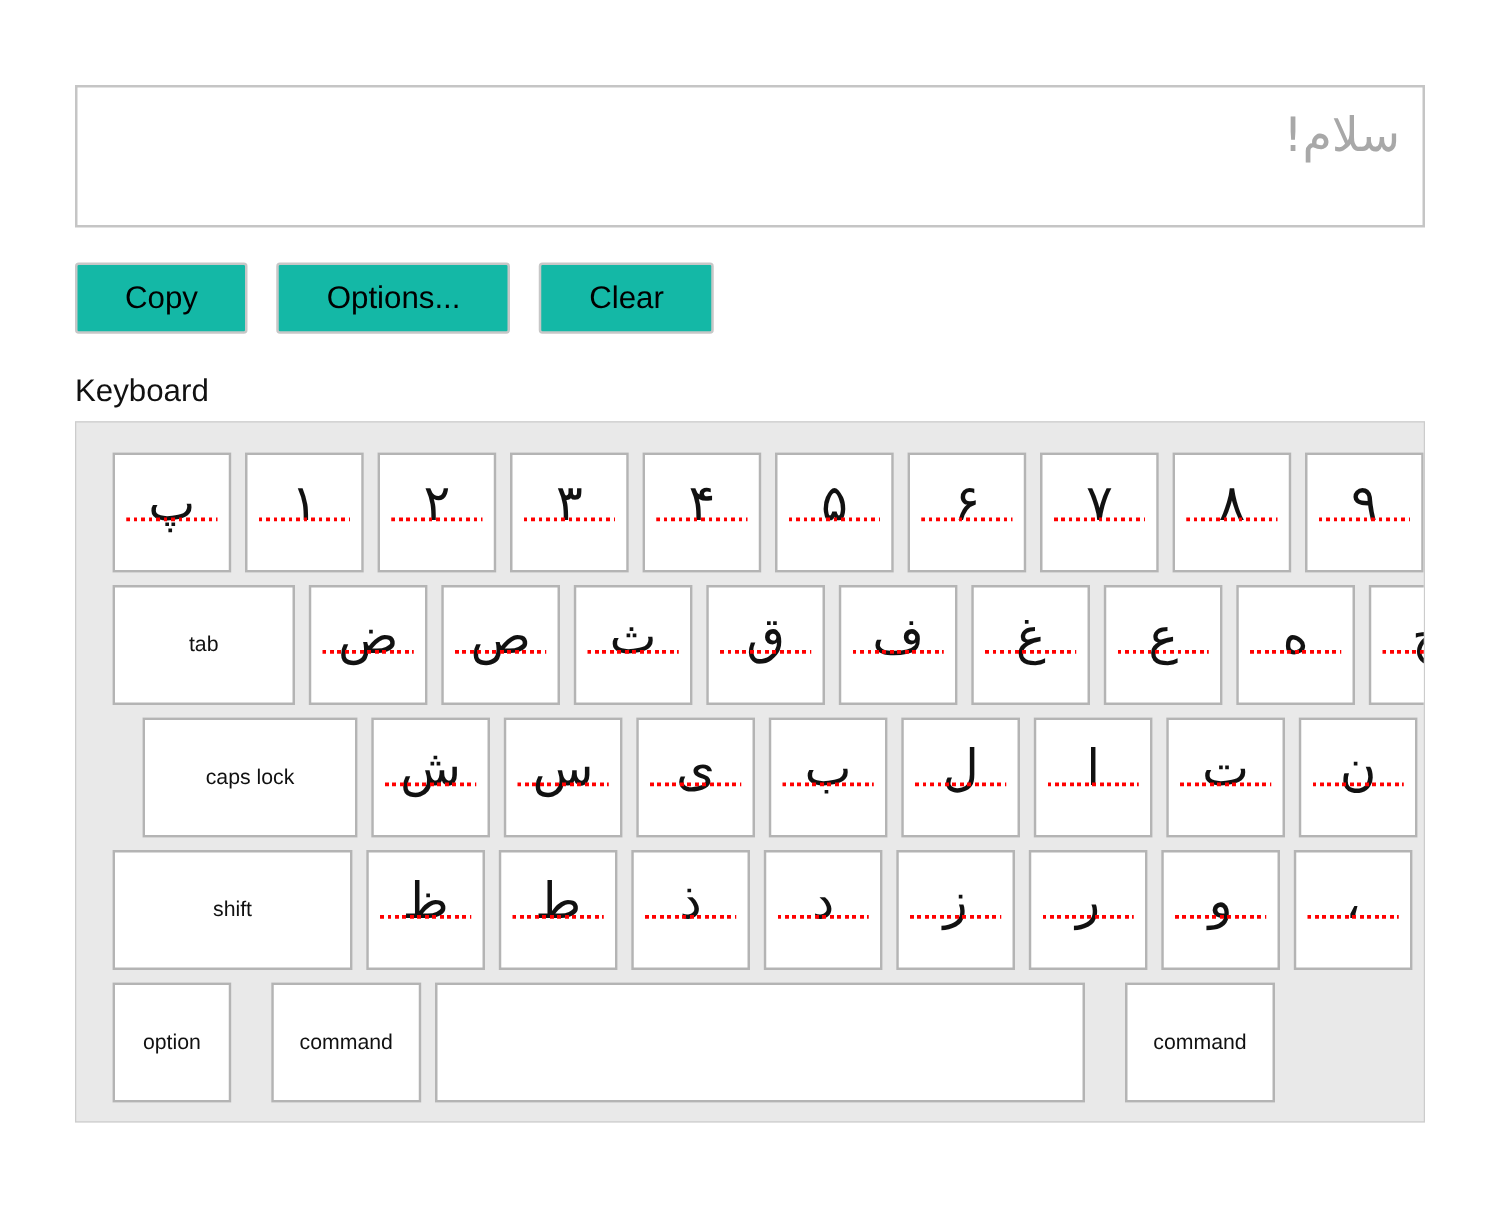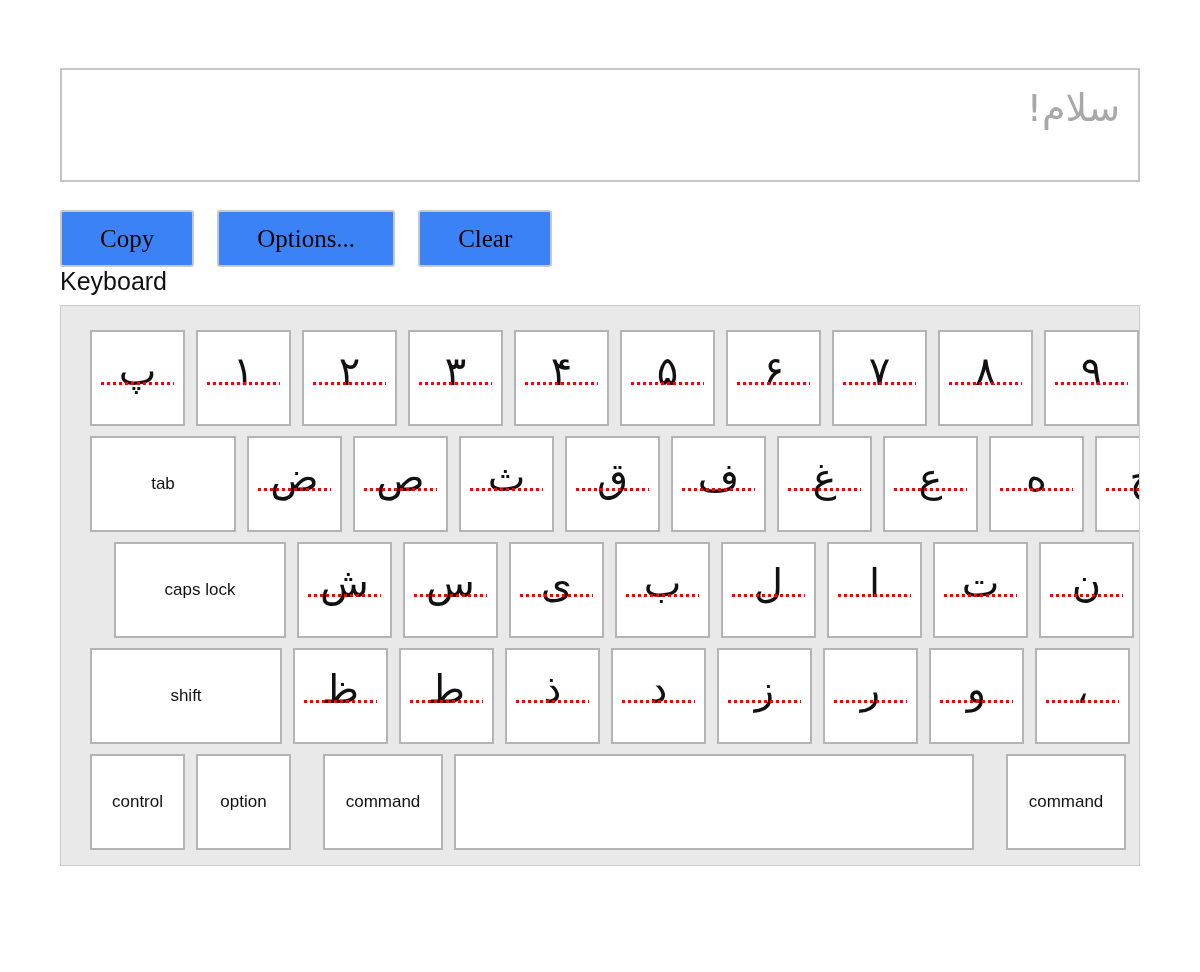--- a/index.html
+++ b/index.html
@@ -25,31 +25,31 @@
     outline: none;
     background: #fff;
   }
   .text-area::placeholder { color: #a8a8a8; }
 
   
   .toolbar { margin-top: 28px; display: flex; gap: 23px; }
   .btn {
     height: 57px;
     padding: 0 38px;
-    font-family: Liberation Serif, serif;
+    font-family: Liberation Sans, sans-serif;
     font-size: 25px;
     color: #000;
-    background: #3b82f6;
+    background: #14b8a6;
     border: 2px solid #c7c7c7;
     border-radius: 3px;
     cursor: pointer;
   }
 
   
-  .kb-heading { font-size: 25px; line-height: 29px; color: #111; }
+  .kb-heading { margin-top: 32px; font-size: 25px; line-height: 29px; color: #111; }
   .kb-panel {
     margin-top: 9px;
     width: 1080px; height: 561px;
     background: #e9e9e9;
     border: 1px solid #cccccc;
     padding: 24px 0 0 29px;
     overflow: hidden;
   }
   .kb-row { display: flex; gap: 11px; height: 96px; margin-bottom: 10px; }
   .key {
@@ -265,23 +265,20 @@
         <span class="redline"></span>
       </div>
       <div class="key">
         <span class="char">،</span>
         <span class="redline"></span>
       </div>
     </div>
 
     <div class="kb-row">
       <div class="key">
-        <span class="mod-label">control</span>
-      </div>
-      <div class="key">
         <span class="mod-label">option</span>
       </div>
       <div class="key w-cmd">
         <span class="mod-label">command</span>
       </div>
       <div class="key w-space">
         <span class="mod-label"></span>
       </div>
       <div class="key w-cmd">
         <span class="mod-label">command</span>

